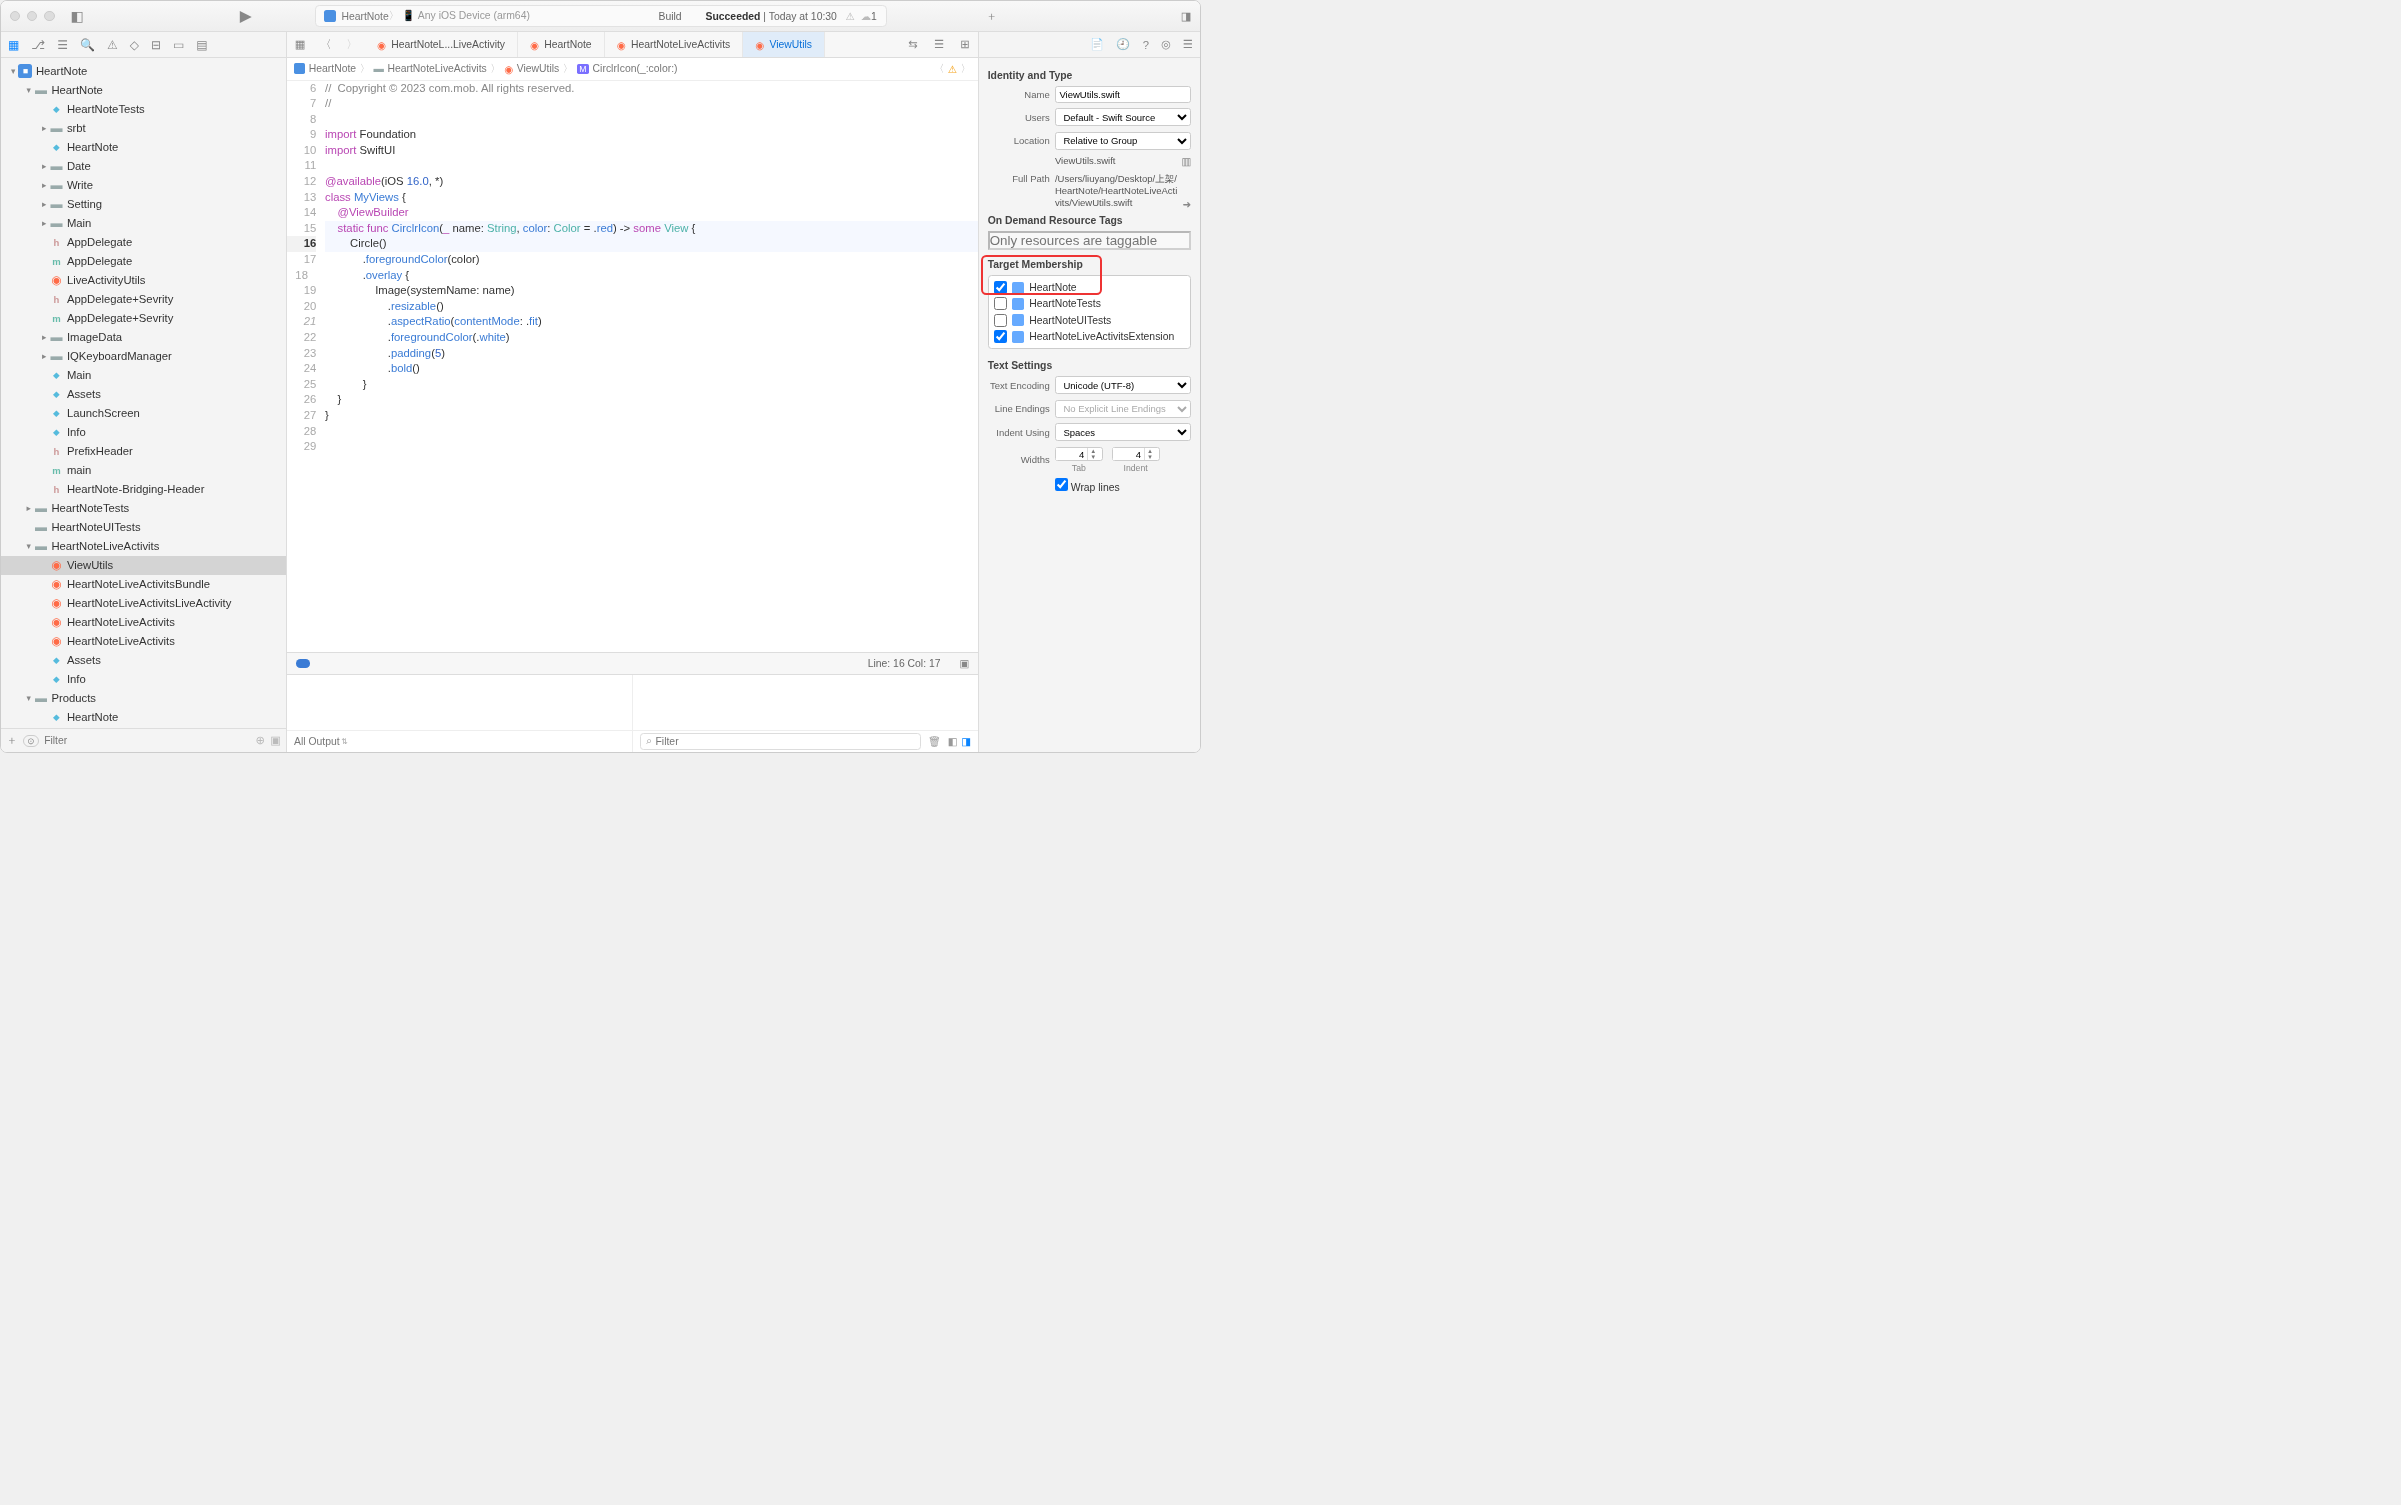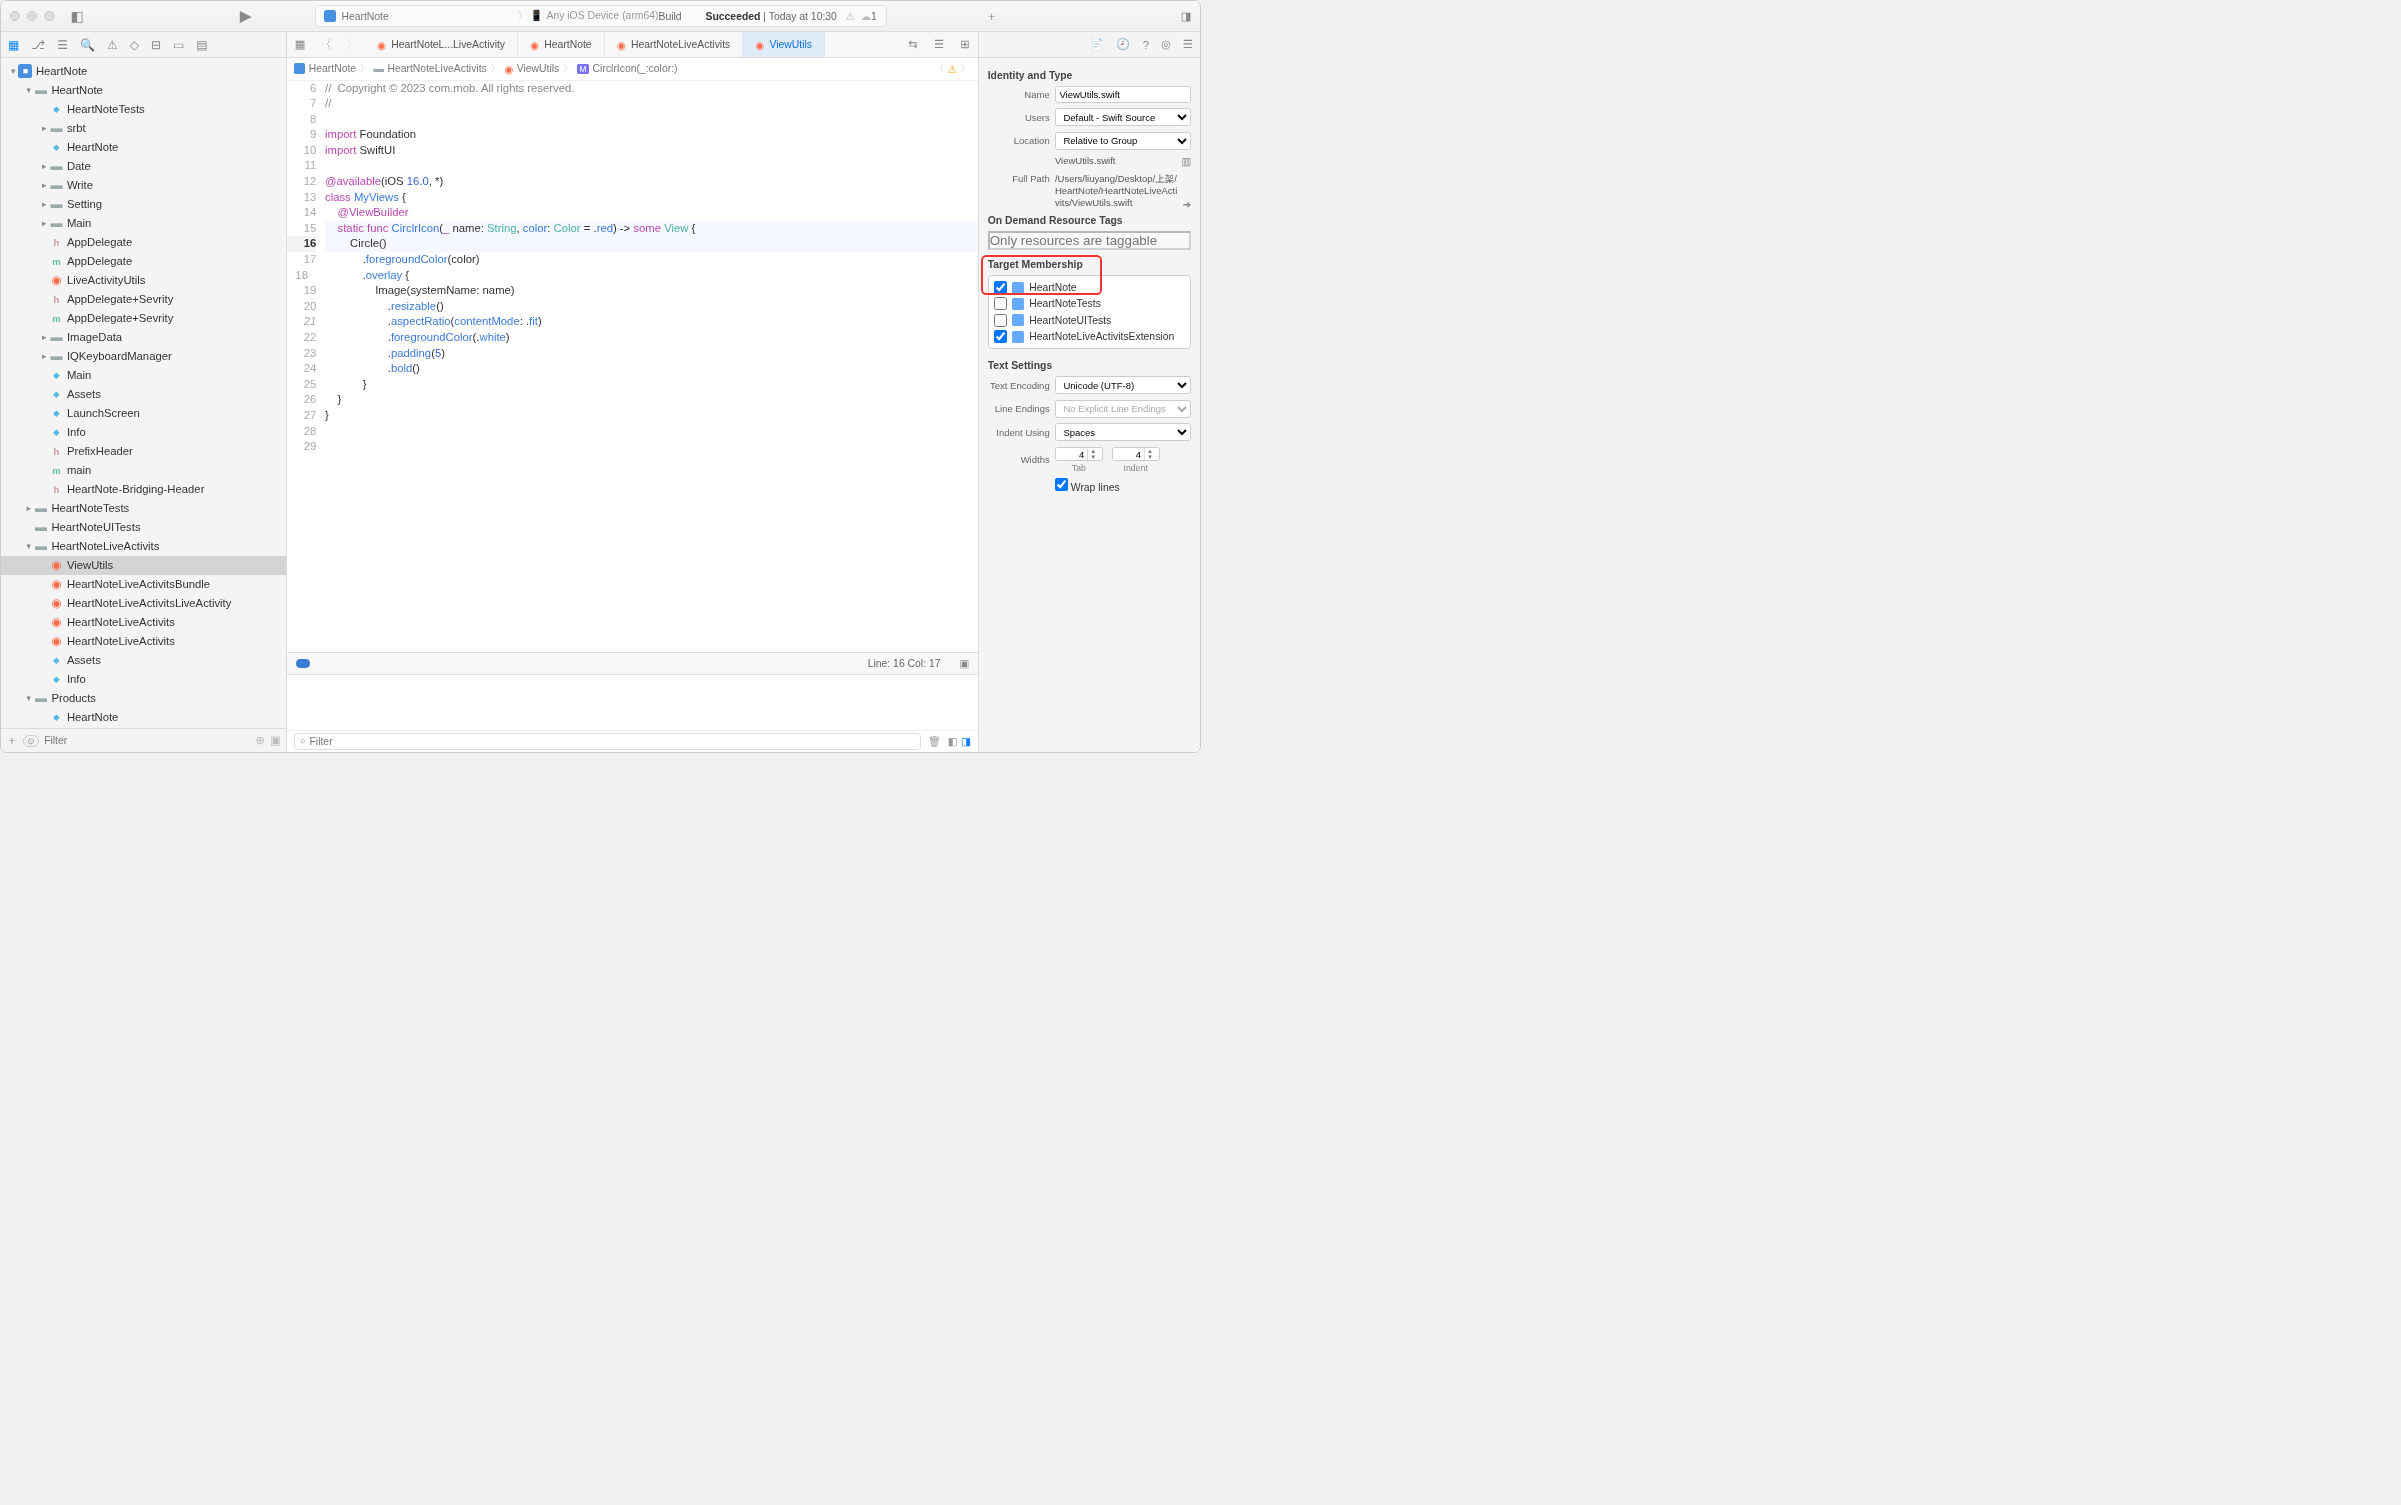--- a/index.html
+++ b/index.html
@@ -8,21 +8,21 @@
 
 
 .titlebar { height: 31px; background: linear-gradient(#f8f8f8,#eee); display: flex; align-items: center; padding: 0 8.7px; border-bottom: 0.9px solid #ddd; position: relative; }
 .traffic { display: flex; gap: 7px; }
 .tdot { width: 10.4px; height: 10.4px; border-radius: 50%; background: #ddd; border: 0.4px solid #ccc; }
 .tb-icon { color: #888; margin-left: 15.6px; font-size: 14px; }
 .tb-play { margin-left: 156px; color: #888; font-size: 15.6px;}
 .status-pill { position: absolute; left: 50%; transform: translateX(-50%); width: 572px; height: 22.5px; background: #fafafa; border: 0.9px solid #e2e2e2; border-radius: 4.3px; display: flex; align-items: center; padding: 0 8.7px; font-size: 10.4px; color: #777; }
 .status-left { display: flex; align-items: center; gap: 5.2px; }
 .status-left .proj-icon { width: 12px; height: 12px; background: #4a90e2; border-radius: 2.6px; }
-.status-center { flex: 1; text-align: right; color: #999; }
+.status-center { flex: 1; text-align: left; color: #999; }
 .status-right { color: #666; }
 .status-right b { color: #333; font-weight: 600; padding-left: 21px;}
 .tb-right { margin-left: auto; display:flex; align-items:center; gap:10.4px; color:#888;}
 
 
 .mainrow { flex:1; display:flex; min-height:0;}
 
 
 .nav { width: 286px; background:#f4f4f4; border-right:0.9px solid #ddd; display:flex; flex-direction:column;}
 .nav-tabs { height:26px; border-bottom:0.9px solid #ddd; display:flex; align-items:center; padding:0 7px; gap:12px; color:#888; font-size:12px;}
@@ -405,20 +405,27 @@
           </div>
         <div class="code" id="code"><div class="line"><span class="cmt">//  Copyright © 2023 com.mob. All rights reserved.</span></div><div class="line"><span class="cmt">//</span></div><div class="line"></div><div class="line"><span class="kw">import</span> Foundation</div><div class="line"><span class="kw">import</span> SwiftUI</div><div class="line"></div><div class="line"><span class="attr">@available</span>(iOS <span class="num">16.0</span>, *)</div><div class="line"><span class="kw">class</span> <span class="id">MyViews</span> {</div><div class="line">    <span class="attr">@ViewBuilder</span></div><div class="line hl">    <span class="kw">static</span> <span class="kw">func</span> <span class="id">CirclrIcon</span>(<span class="kw">_</span> name: <span class="ty">String</span>, <span class="id">color</span>: <span class="ty">Color</span> = .<span class="id">red</span>) -&gt; <span class="kw">some</span> <span class="ty">View</span> {</div><div class="line hl">        Circle()</div><div class="line">            .<span class="id">foregroundColor</span>(color)</div><div class="line">            .<span class="id">overlay</span> {</div><div class="line">                Image(systemName: name)</div><div class="line">                    .<span class="id">resizable</span>()</div><div class="line">                    .<span class="id">aspectRatio</span>(<span class="id">contentMode</span>: .<span class="id">fit</span>)</div><div class="line">                    .<span class="id">foregroundColor</span>(.<span class="id">white</span>)</div><div class="line">                    .<span class="id">padding</span>(<span class="num">5</span>)</div><div class="line">                    .<span class="id">bold</span>()</div><div class="line">            }</div><div class="line">    }</div><div class="line">}</div><div class="line"></div><div class="line"></div></div>
       </div>
       <div class="footer-bar">
         <span class="pill"></span>
         <span class="right">Line: 16  Col: 17</span>
         <span style="margin-left:12px;color:#888">▣</span>
       </div>
 
       <div class="debugarea">
+        <div class="debug-left">
+          <div style="flex:1"></div>
+          <div class="debug-foot">
+            <span>All Output</span>
+            <span style="font-size:7.8px;color:#aaa;margin-left:1.7px">⇅</span>
+          </div>
+        </div>
         <div class="debug-right">
           <div style="flex:1"></div>
           <div class="debug-foot">
             <div class="filt">
               <span>⌕</span>
               <input placeholder="Filter" style="">
             </div>
             <span style="color:#999">🗑</span>
             <span style="margin-left:7px;color:#999">◧</span>
             <span style="margin-left:3.5px;color:#0a84ff">◨</span>

